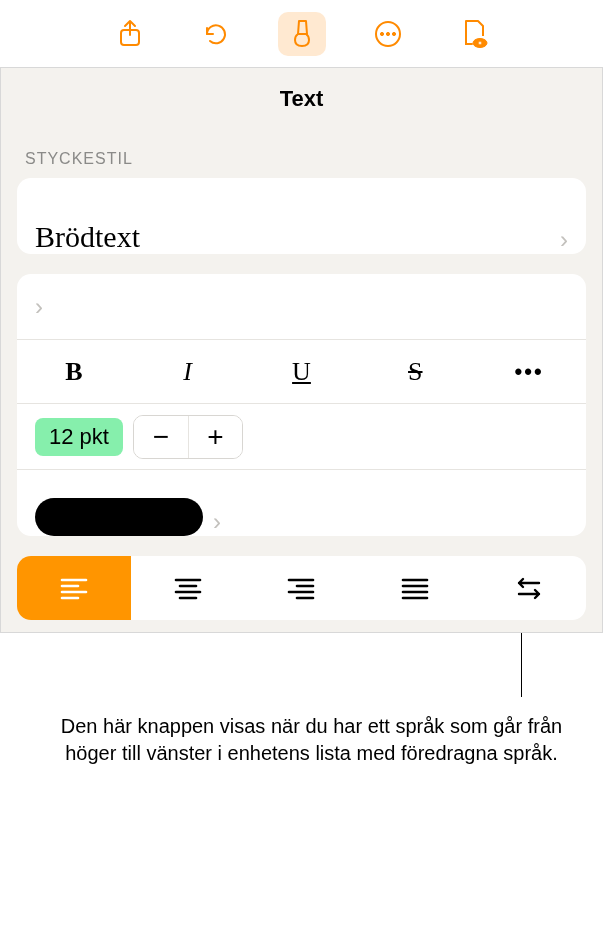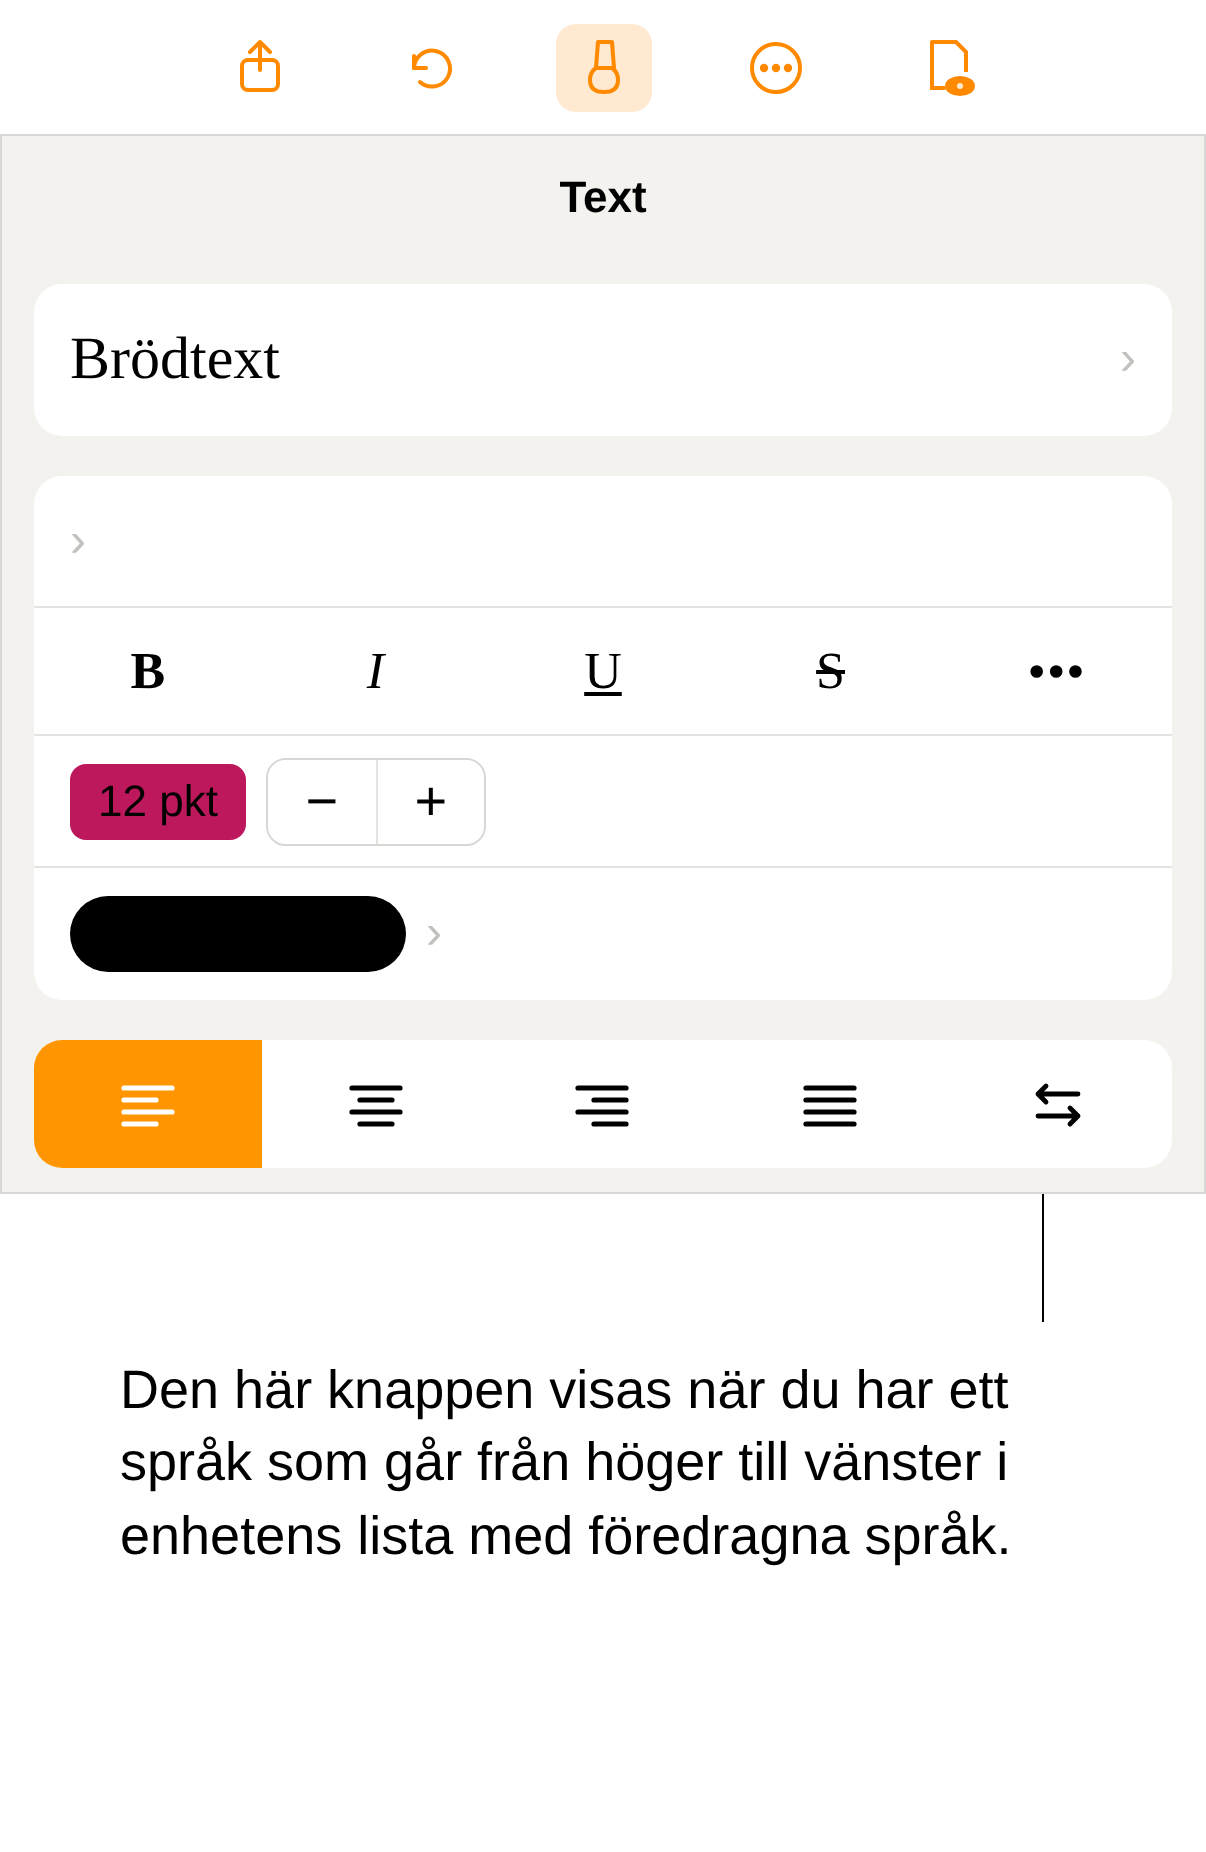--- a/index.html
+++ b/index.html
@@ -54,21 +54,21 @@
     border-radius: 14px;
     overflow: hidden;
   }
   .row {
     display: flex;
     align-items: center;
     padding: 0 18px;
     min-height: 66px;
     border-bottom: 1px solid #e6e4e0;
   }
-  .row:last-child { border-bottom: none; }
+  .row:last-child { border-bottom: none; align-items: flex-end; }
   .row-label { font-size: 22px; color: #000; flex: 1; }
   .row-value { font-size: 22px; color: #9a9894; margin-right: 6px; }
   .chev { color: #c3c1bd; font-size: 24px; }
   .style-name {
     font-family: Georgia, "Times New Roman", serif;
     font-size: 30px;
     flex: 1;
   }
   .style-row { min-height: 76px; }
   .format-row {
@@ -82,21 +82,21 @@
     font-size: 26px;
     font-family: "Times New Roman", serif;
     color: #000;
   }
   .fmt-btn.bold { font-weight: bold; }
   .fmt-btn.italic { font-style: italic; }
   .fmt-btn.underline { text-decoration: underline; }
   .fmt-btn.strike { text-decoration: line-through; }
   .fmt-btn.more { font-family: -apple-system, sans-serif; letter-spacing: 2px; font-size: 22px; font-weight: bold;}
   .size-val {
-    background: #be185d;
+    background: #86efac;
     border-radius: 8px;
     padding: 6px 14px;
     font-size: 22px;
     color: #000;
     margin-right: 10px;
   }
   .stepper {
     display: flex;
     border: 1px solid #d8d6d2;
     border-radius: 10px;
@@ -137,23 +137,23 @@
     height: 80px;
   }
   .callout-line::before {
     content: "";
     position: absolute;
     left: 521px; top: 0;
     width: 1px; height: 64px;
     background: #000;
   }
   .callout-text {
-    font-size: 27px;
+    font-size: 20px;
     line-height: 1.35;
-    text-align: left;
+    text-align: center;
     padding: 0 40px 24px 60px;
   }
 </style>
 </head>
 <body>
 
 <div class="toolbar">
   <div class="toolbar-btn">
     <svg width="28" height="30" viewBox="0 0 28 30" fill="none">
       <rect x="5" y="11" width="18" height="15" rx="3" stroke-width="2"></rect>
@@ -185,20 +185,21 @@
       <path d="M7 3 L19 3 L24 8 L24 18" stroke-width="2" stroke-linejoin="round"></path>
       <path d="M7 3 L7 26 L13 26" stroke-width="2" stroke-linecap="round"></path>
       <ellipse cx="21" cy="25" rx="7" ry="4.5" fill="#ff8a00"></ellipse>
       <circle cx="21" cy="25" r="2" fill="#ffe9d1"></circle>
     </svg>
   </div>
 </div>
 
 <div class="panel">
   <div class="panel-title">Text</div>
+  <div class="section-label">STYCKESTIL</div>
 
   <div class="card">
     <div class="row style-row">
       <div class="style-name">Brödtext</div>
       <span class="chev">›</span>
     </div>
   </div>
 
   <div class="card">
     <div class="row">

